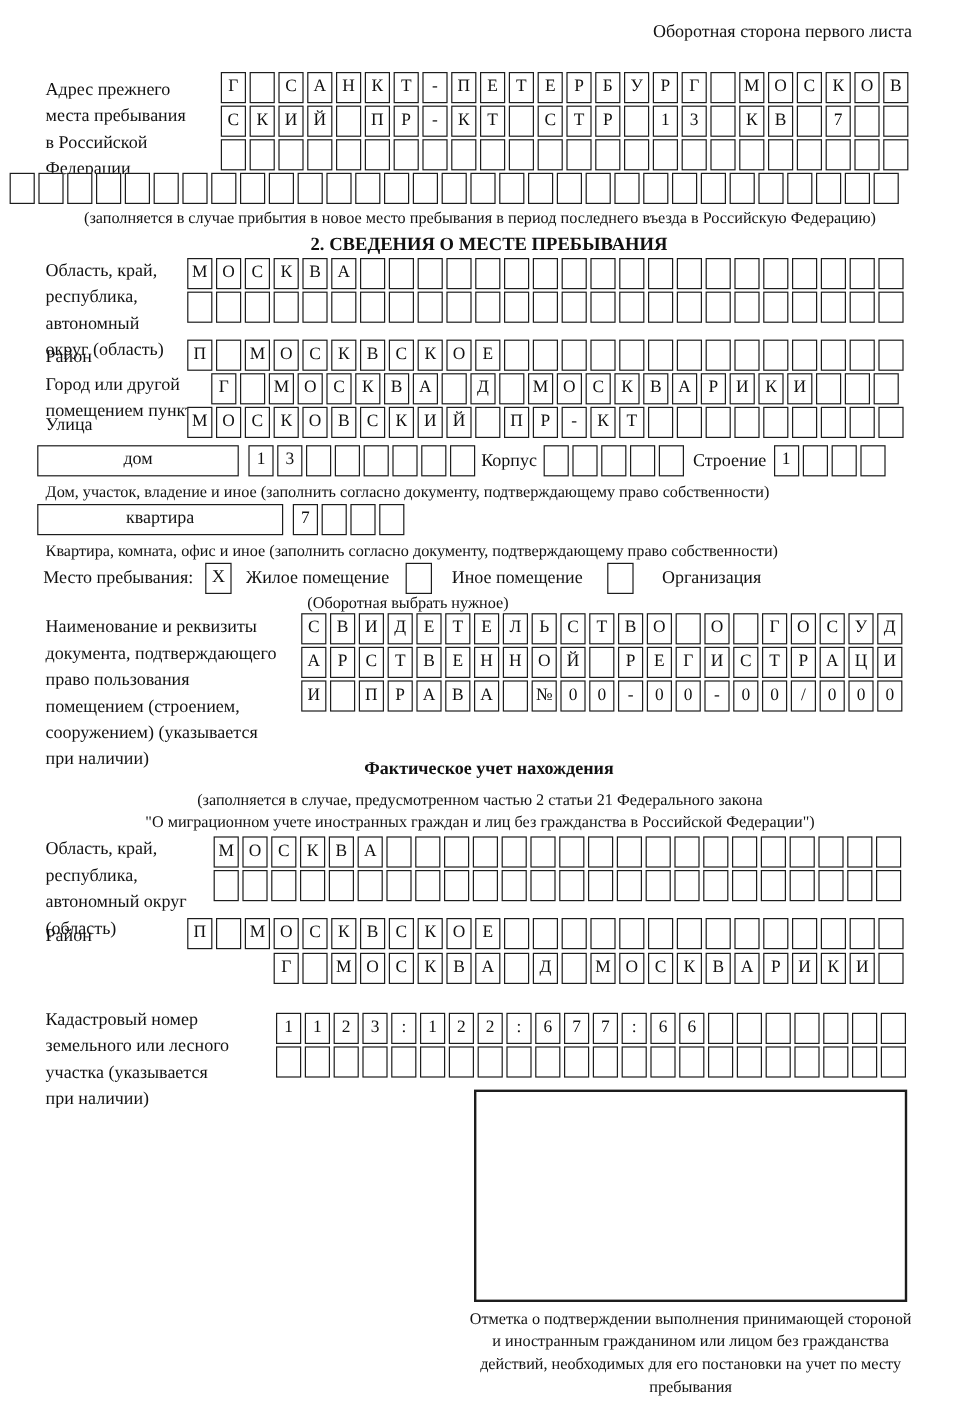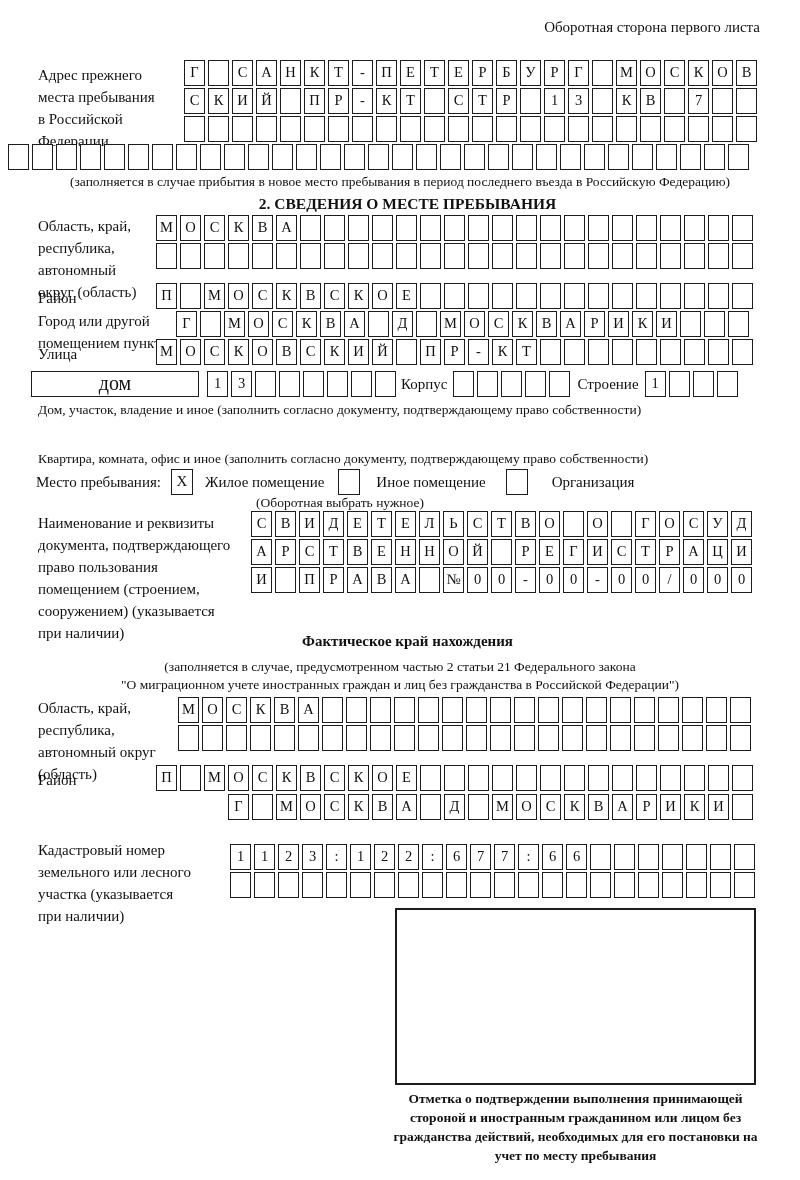--- a/index.html
+++ b/index.html
@@ -11,21 +11,21 @@
   .center { text-align:center; width:100%; left:0; }
   .title { font-weight:bold; font-size:15.5px;padding-left:15px; }
   .cells-row { height:28px; white-space:nowrap; }
   .cell {
     display:inline-block; width:21px; height:26px; margin-right:3px;
     border:1.5px solid #1c1c1c; text-align:center;
     font-size:14.5px; line-height:22px; vertical-align:top; background:#fff;
   }
   .wide-box {
     display:inline-block; height:26px; border:1.5px solid #1c1c1c;
-    text-align:center; font-size:20px; line-height:22px; vertical-align:top;
+    text-align:center; font-size:15px; line-height:22px; vertical-align:top;
   }
   .inline-label { display:inline-block; font-size:15px; line-height:26px; vertical-align:top; }
   .flex-row { display:flex; align-items:flex-start; }
   .checkbox {
     display:inline-block; width:22px; height:26px; border:1.5px solid #1c1c1c;
     text-align:center; font-size:15px; line-height:22px; vertical-align:top; background:#fff;
   }
   .stamp-box { border:2px solid #1c1c1c; background:#fff; }
 </style>
 </head>
@@ -71,20 +71,24 @@
   <div class="abs flex-row" style="top:371px; left:31px;">
     <span class="wide-box" style="width:168px; margin-right:8px;">дом</span>
     <span class="cells-row"><span class="cell">1</span><span class="cell">3</span><span class="cell"></span><span class="cell"></span><span class="cell"></span><span class="cell"></span><span class="cell"></span><span class="cell"></span></span>
     <span class="inline-label" style="margin:0 6px 0 2px;">Корпус</span>
     <span class="cells-row"><span class="cell"></span><span class="cell"></span><span class="cell"></span><span class="cell"></span><span class="cell"></span></span>
     <span class="inline-label" style="margin:0 6px 0 4px;">Строение</span>
     <span class="cells-row"><span class="cell">1</span><span class="cell"></span><span class="cell"></span><span class="cell"></span></span>
   </div>
   <div class="abs note" style="top:401px; left:38px;">Дом, участок, владение и иное (заполнить согласно документу, подтверждающему право собственности)</div>
 
+  <div class="abs flex-row" style="top:420px; left:31px;">
+    <span class="wide-box" style="width:205px; margin-right:8px;">квартира</span>
+    <span class="cells-row"><span class="cell">7</span><span class="cell"></span><span class="cell"></span><span class="cell"></span></span>
+  </div>
   <div class="abs flex-row" style="top:469px; left:36px;">
     <span class="inline-label" style="margin-right:10px;">Место пребывания:</span>
     <span class="checkbox">X</span>
     <span class="inline-label" style="margin:0 14px 0 12px;">Жилое помещение</span>
     <span class="checkbox"></span>
     <span class="inline-label" style="margin:0 20px 0 16px;">Иное помещение</span>
     <span class="checkbox"></span>
     <span class="inline-label" style="margin-left:24px;">Организация</span>
   </div>
 
@@ -96,21 +100,21 @@
 право пользования
 помещением (строением,
 сооружением) (указывается
 при наличии)</div>
   <div class="abs" style="top:511px; left:251px;">
     <div class="cells-row"><span class="cell">С</span><span class="cell">В</span><span class="cell">И</span><span class="cell">Д</span><span class="cell">Е</span><span class="cell">Т</span><span class="cell">Е</span><span class="cell">Л</span><span class="cell">Ь</span><span class="cell">С</span><span class="cell">Т</span><span class="cell">В</span><span class="cell">О</span><span class="cell"></span><span class="cell">О</span><span class="cell"></span><span class="cell">Г</span><span class="cell">О</span><span class="cell">С</span><span class="cell">У</span><span class="cell">Д</span></div>
     <div class="cells-row"><span class="cell">А</span><span class="cell">Р</span><span class="cell">С</span><span class="cell">Т</span><span class="cell">В</span><span class="cell">Е</span><span class="cell">Н</span><span class="cell">Н</span><span class="cell">О</span><span class="cell">Й</span><span class="cell"></span><span class="cell">Р</span><span class="cell">Е</span><span class="cell">Г</span><span class="cell">И</span><span class="cell">С</span><span class="cell">Т</span><span class="cell">Р</span><span class="cell">А</span><span class="cell">Ц</span><span class="cell">И</span></div>
     <div class="cells-row"><span class="cell">И</span><span class="cell"></span><span class="cell">П</span><span class="cell">Р</span><span class="cell">А</span><span class="cell">В</span><span class="cell">А</span><span class="cell"></span><span class="cell">№</span><span class="cell">0</span><span class="cell">0</span><span class="cell">-</span><span class="cell">0</span><span class="cell">0</span><span class="cell">-</span><span class="cell">0</span><span class="cell">0</span><span class="cell">/</span><span class="cell">0</span><span class="cell">0</span><span class="cell">0</span></div>
   </div>
 
-  <div class="abs title center" style="top:633px; font-size:15px;">Фактическое край нахождения</div>
+  <div class="abs title center" style="top:633px; font-size:15px;">Фактическое учет нахождения</div>
   <div class="abs note center" style="top:658px;">(заполняется в случае, предусмотренном частью 2 статьи 21 Федерального закона</div>
   <div class="abs note center" style="top:676px;">"О миграционном учете иностранных граждан и лиц без гражданства в Российской Федерации")</div>
 
   <div class="abs label" style="top:697px; left:38px; width:160px;">Область, край,
 республика,
 автономный округ
 (область)</div>
   <div class="abs" style="top:697px; left:178px;">
     <div class="cells-row"><span class="cell">М</span><span class="cell">О</span><span class="cell">С</span><span class="cell">К</span><span class="cell">В</span><span class="cell">А</span><span class="cell"></span><span class="cell"></span><span class="cell"></span><span class="cell"></span><span class="cell"></span><span class="cell"></span><span class="cell"></span><span class="cell"></span><span class="cell"></span><span class="cell"></span><span class="cell"></span><span class="cell"></span><span class="cell"></span><span class="cell"></span><span class="cell"></span><span class="cell"></span><span class="cell"></span><span class="cell"></span></div>
     <div class="cells-row"><span class="cell"></span><span class="cell"></span><span class="cell"></span><span class="cell"></span><span class="cell"></span><span class="cell"></span><span class="cell"></span><span class="cell"></span><span class="cell"></span><span class="cell"></span><span class="cell"></span><span class="cell"></span><span class="cell"></span><span class="cell"></span><span class="cell"></span><span class="cell"></span><span class="cell"></span><span class="cell"></span><span class="cell"></span><span class="cell"></span><span class="cell"></span><span class="cell"></span><span class="cell"></span><span class="cell"></span></div>
@@ -124,15 +128,15 @@
   <div class="abs label" style="top:839px; left:38px; width:175px;">Кадастровый номер
 земельного или лесного
 участка (указывается
 при наличии)</div>
   <div class="abs" style="top:844px; left:230px;">
     <div class="cells-row"><span class="cell">1</span><span class="cell">1</span><span class="cell">2</span><span class="cell">3</span><span class="cell">:</span><span class="cell">1</span><span class="cell">2</span><span class="cell">2</span><span class="cell">:</span><span class="cell">6</span><span class="cell">7</span><span class="cell">7</span><span class="cell">:</span><span class="cell">6</span><span class="cell">6</span><span class="cell"></span><span class="cell"></span><span class="cell"></span><span class="cell"></span><span class="cell"></span><span class="cell"></span><span class="cell"></span></div>
     <div class="cells-row"><span class="cell"></span><span class="cell"></span><span class="cell"></span><span class="cell"></span><span class="cell"></span><span class="cell"></span><span class="cell"></span><span class="cell"></span><span class="cell"></span><span class="cell"></span><span class="cell"></span><span class="cell"></span><span class="cell"></span><span class="cell"></span><span class="cell"></span><span class="cell"></span><span class="cell"></span><span class="cell"></span><span class="cell"></span><span class="cell"></span><span class="cell"></span><span class="cell"></span></div>
   </div>
 
   <div class="abs stamp-box" style="top:908px; left:395px; width:361px; height:177px;"></div>
-  <div class="abs note" style="top:1089px; left:388px; width:375px; text-align:center; line-height:19px;font-weight:bold;">Отметка о подтверждении выполнения принимающей стороной и иностранным гражданином или лицом без гражданства действий, необходимых для его постановки на учет по месту пребывания</div>
+  <div class="abs note" style="top:1089px; left:388px; width:375px; text-align:center; line-height:19px;">Отметка о подтверждении выполнения принимающей стороной и иностранным гражданином или лицом без гражданства действий, необходимых для его постановки на учет по месту пребывания</div>
 
 </div>
 
 </body></html>

